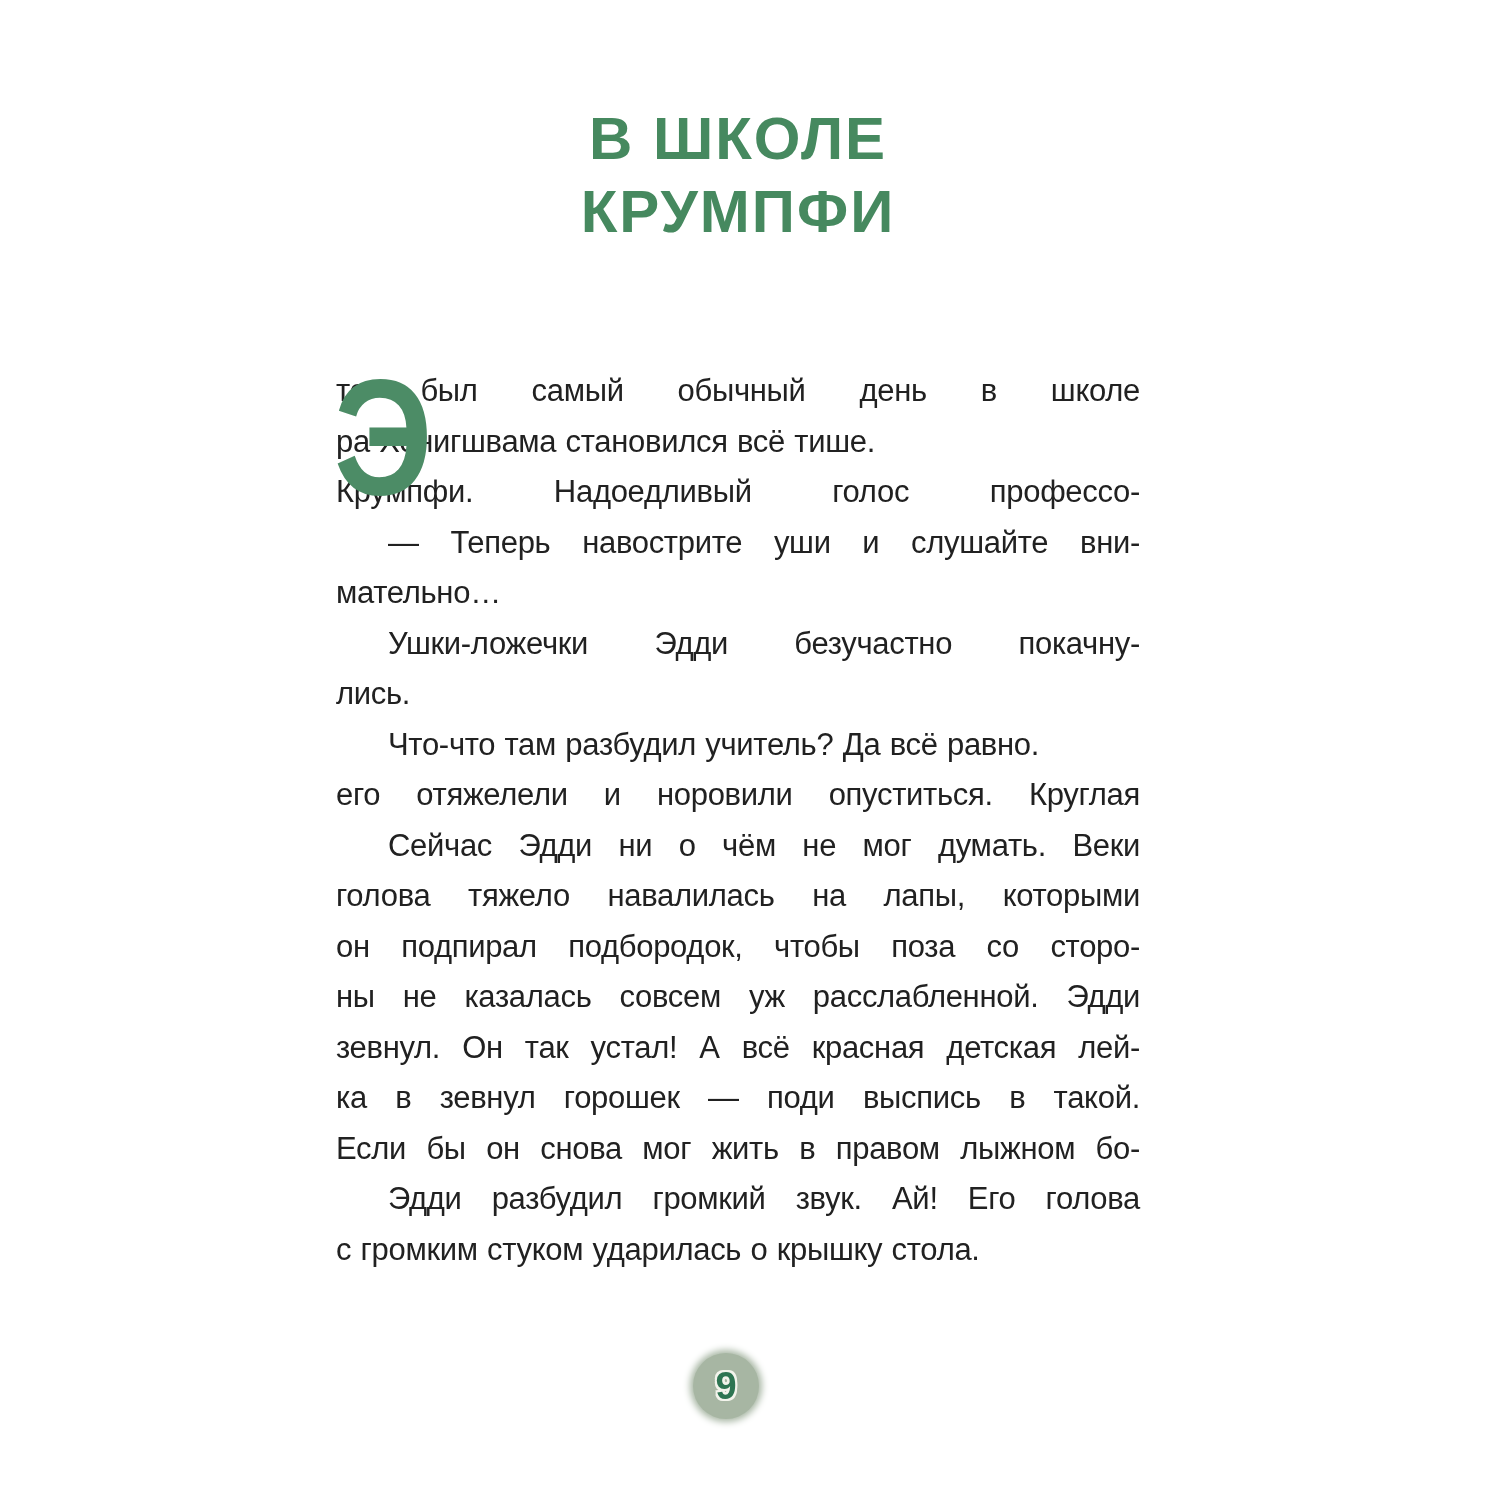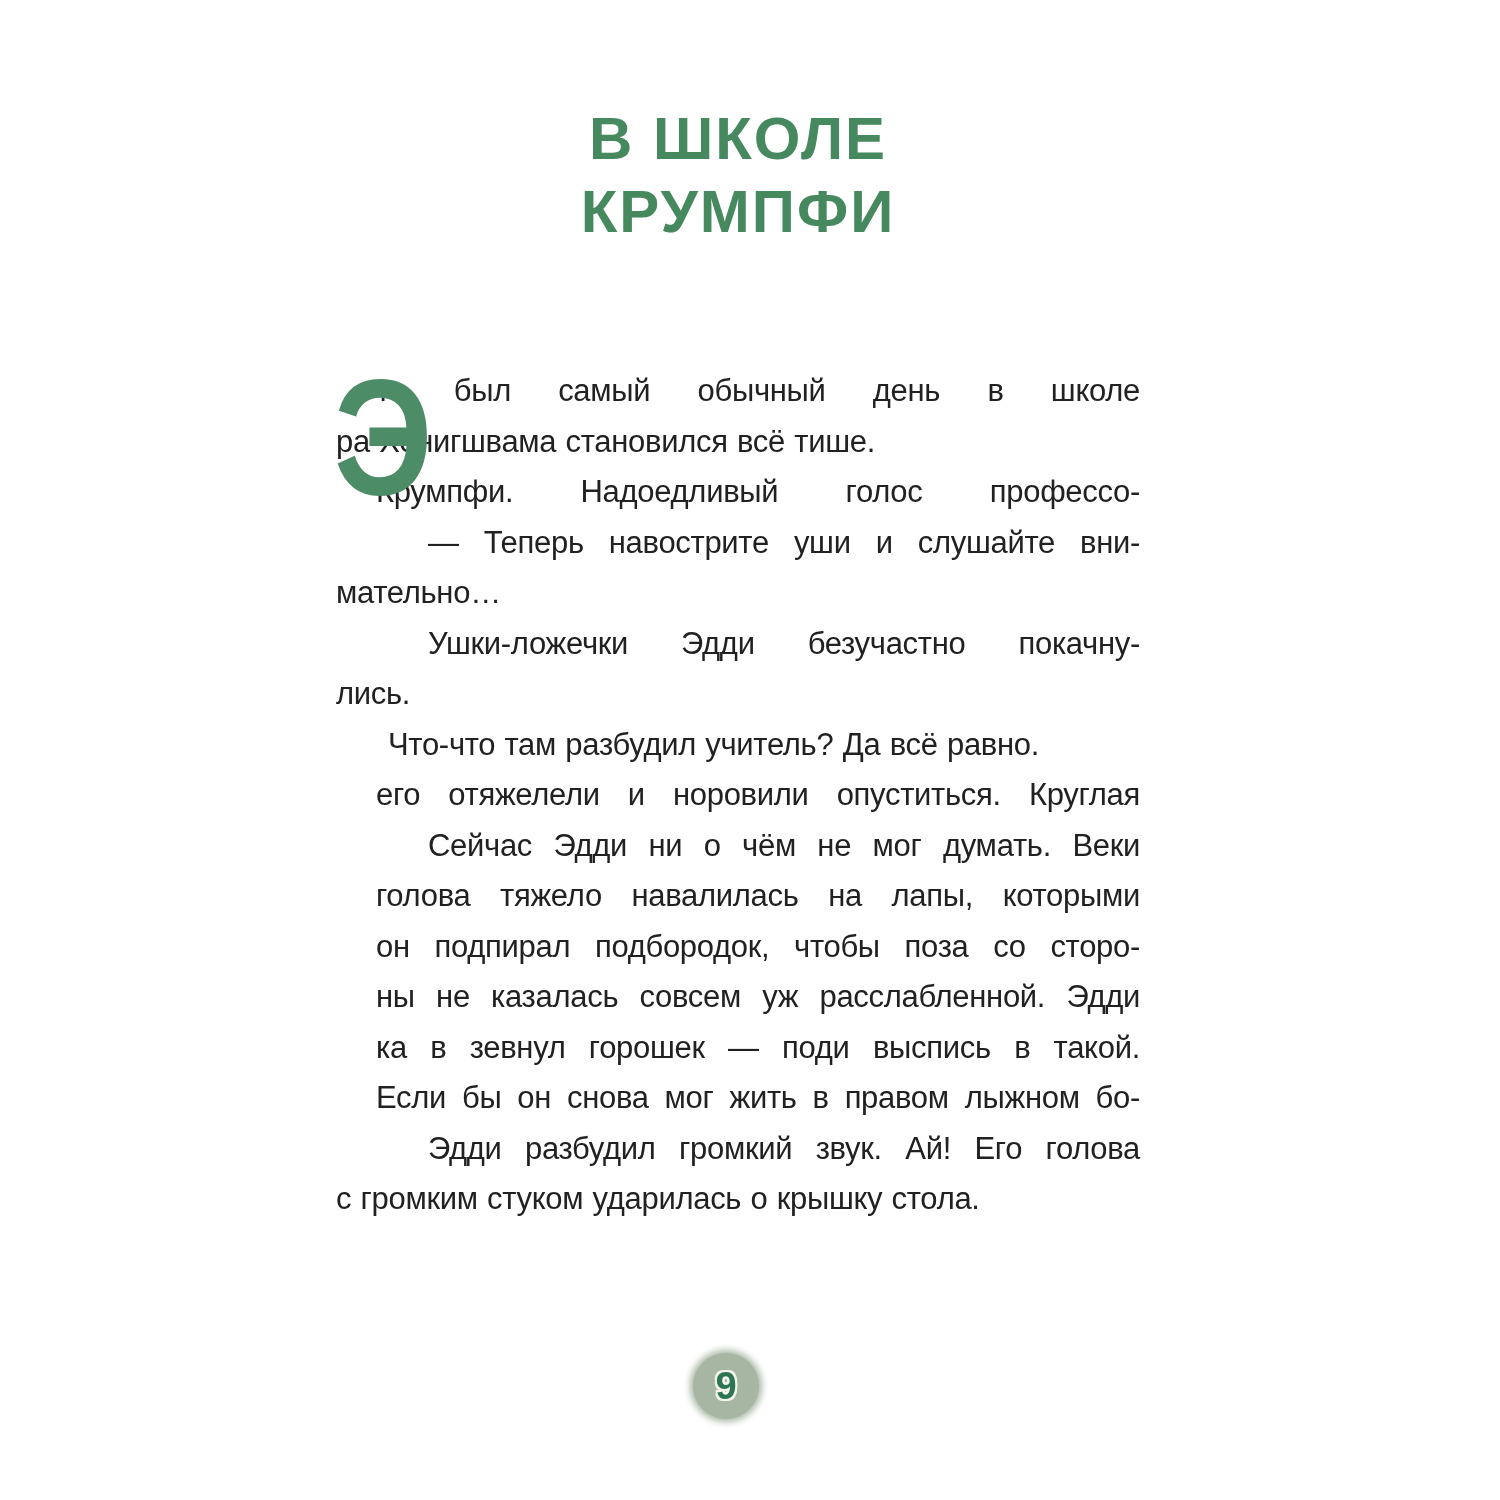--- a/index.html
+++ b/index.html
@@ -27,21 +27,21 @@
     font-size:31px;
     letter-spacing:-0.3px;
     word-spacing:1px;
   }
   .line{
     height:50.5px;
     line-height:50.5px;
     white-space:normal;
     overflow:visible;
   }
-  .j{ text-align:justify; text-align-last:justify;margin-left:40px; }
+  .j{ text-align:justify; text-align-last:justify; }
   .left{ text-align:left; text-align-last:left; }
   .ind{ padding-left:52px; }
   .dc{ }
   
   #drop-cap{
     position:absolute;
     left:-2px;top:-11px;
     font-size:165px;
     line-height:1;
     font-weight:bold;
@@ -82,20 +82,21 @@
     <div class="line ind j">— Теперь навострите уши и слушайте вни-</div>
     <div class="line left">мательно…</div>
     <div class="line ind j">Ушки-ложечки Эдди безучастно покачну-</div>
     <div class="line left">лись.</div>
     <div class="line ind left">Что-что там разбудил учитель? Да всё равно.</div>
     <div class="line j">его отяжелели и норовили опуститься. Круглая</div>
     <div class="line ind j">Сейчас Эдди ни о чём не мог думать. Веки</div>
     <div class="line j">голова тяжело навалилась на лапы, которыми</div>
     <div class="line j">он подпирал подбородок, чтобы поза со сторо-</div>
     <div class="line j">ны не казалась совсем уж расслабленной. Эдди</div>
+    <div class="line j">зевнул. Он так устал! А всё красная детская лей-</div>
     <div class="line j">ка в зевнул горошек — поди выспись в такой.</div>
     <div class="line j">Если бы он снова мог жить в правом лыжном бо-</div>
     <div class="line ind j">Эдди разбудил громкий звук. Ай! Его голова</div>
     <div class="line left">с громким стуком ударилась о крышку стола.</div>
   </div>
 
   <div id="page-number-badge" style="background: rgb(167, 182, 163); box-shadow: rgb(167, 182, 163) 0px 0px 7px 3px;">
     <span class="num" style="color: rgb(46, 117, 82); text-shadow: rgb(243, 244, 236) 2px 0px 0px, rgb(243, 244, 236) -2px 0px 0px, rgb(243, 244, 236) 0px 2px 0px, rgb(243, 244, 236) 0px -2px 0px, rgb(243, 244, 236) 2px 2px 0px, rgb(243, 244, 236) -2px -2px 0px, rgb(243, 244, 236) 2px -2px 0px, rgb(243, 244, 236) -2px 2px 0px;">9</span>
   </div>
 

